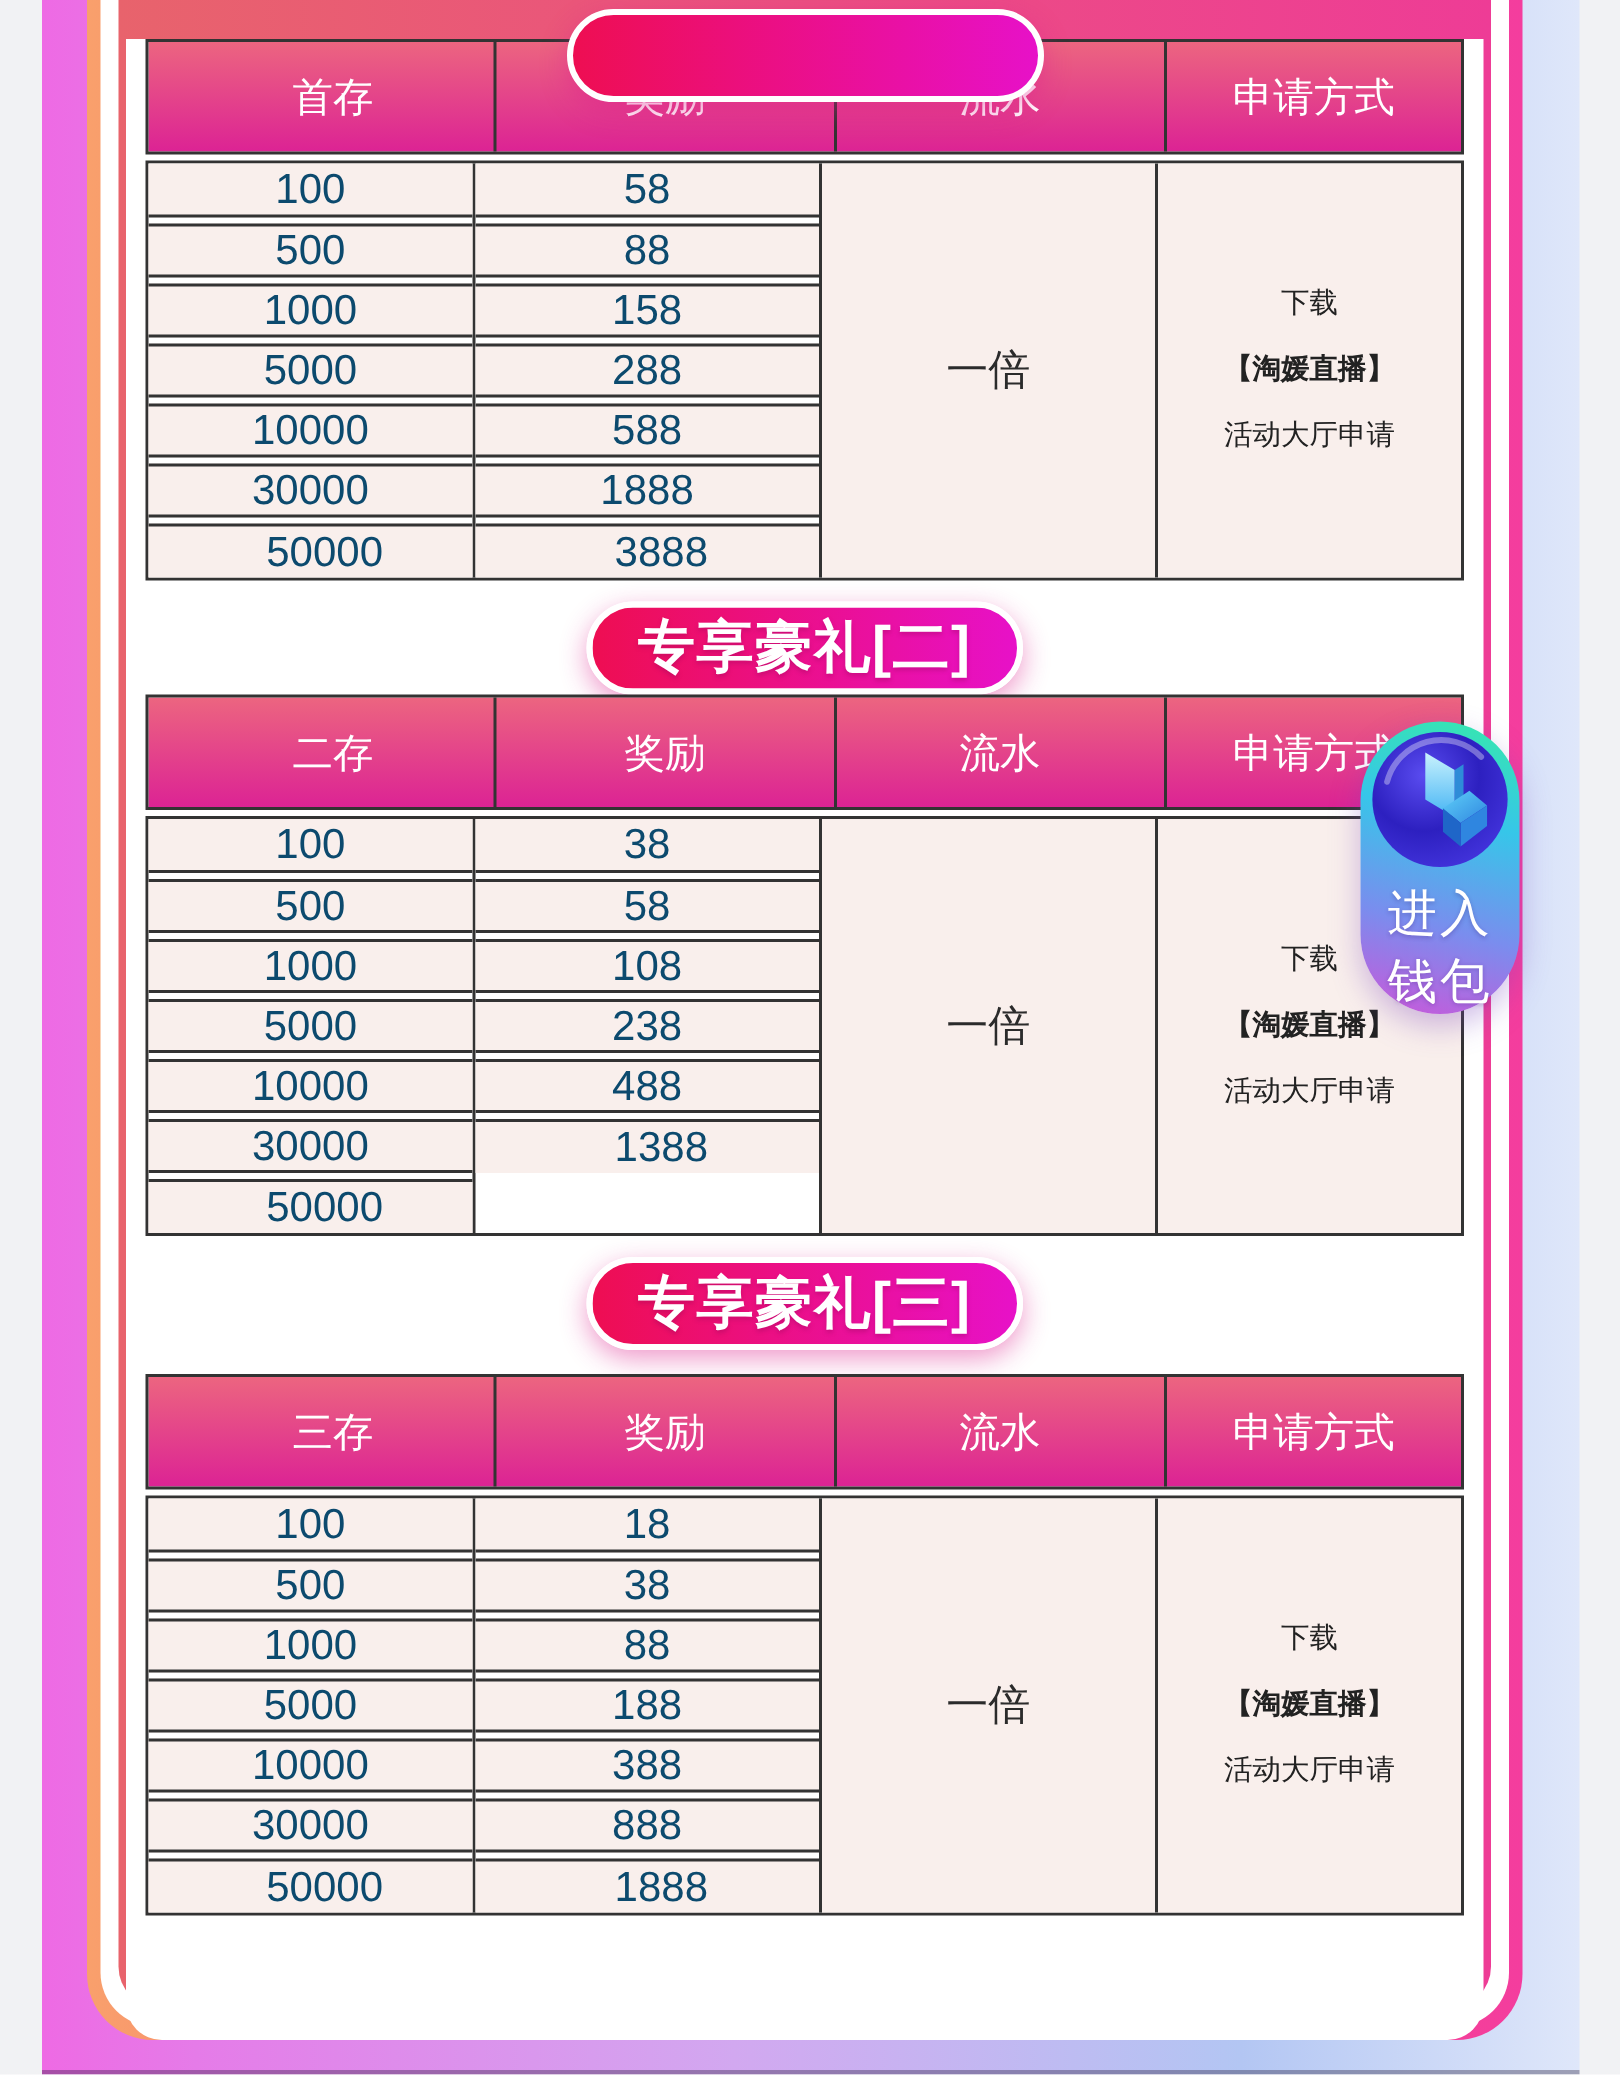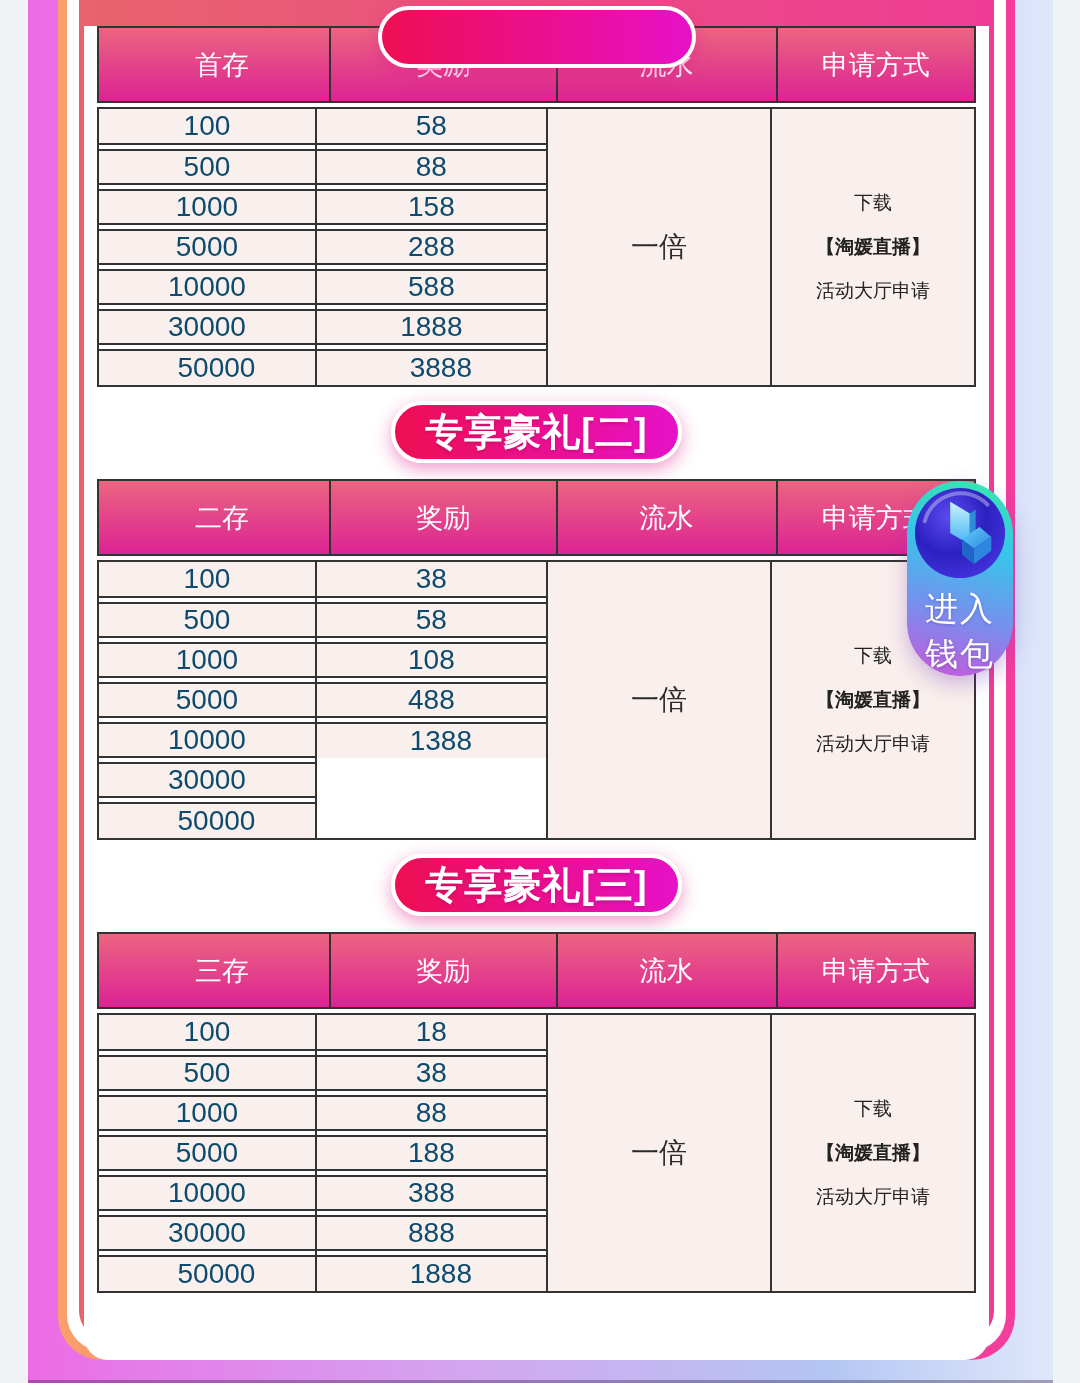--- a/index.html
+++ b/index.html
@@ -146,41 +146,42 @@
               <div class="col c4 merged">
                 <div class="apply-line">下载</div>
                 <div class="apply-line bold">【淘媛直播】</div>
                 <div class="apply-line">活动大厅申请</div>
               </div>
             </div>
           </div>
 
           <div class="badge">专享豪礼[二]</div>
 
-          <div class="promo-table" style="margin-top:16px;">
+          <div class="promo-table" style="margin-top:0;">
             <div class="thead">
                 <div class="th c1">二存</div>
                 <div class="th c2">奖励</div>
                 <div class="th c3">流水</div>
                 <div class="th c4">申请方式</div>
               </div>
             <div class="tbody">
               <div class="col c1 data">
                   <div class="cell">100</div>
                   <div class="cell">500</div>
                   <div class="cell">1000</div>
                   <div class="cell">5000</div>
                   <div class="cell">10000</div>
                   <div class="cell">30000</div>
                   <div class="cell">50000</div>
                 </div>
               <div class="col c2 data">
                   <div class="cell">38</div>
                   <div class="cell">58</div>
                   <div class="cell">108</div>
+                  <div class="cell">238</div>
                   <div class="cell">488</div>
                   <div class="cell">1388</div>
                 </div>
               <div class="col c3 merged">
                 <div>一倍</div>
               </div>
               <div class="col c4 merged">
                 <div class="apply-line">下载</div>
                 <div class="apply-line bold">【淘媛直播】</div>
                 <div class="apply-line">活动大厅申请</div>

